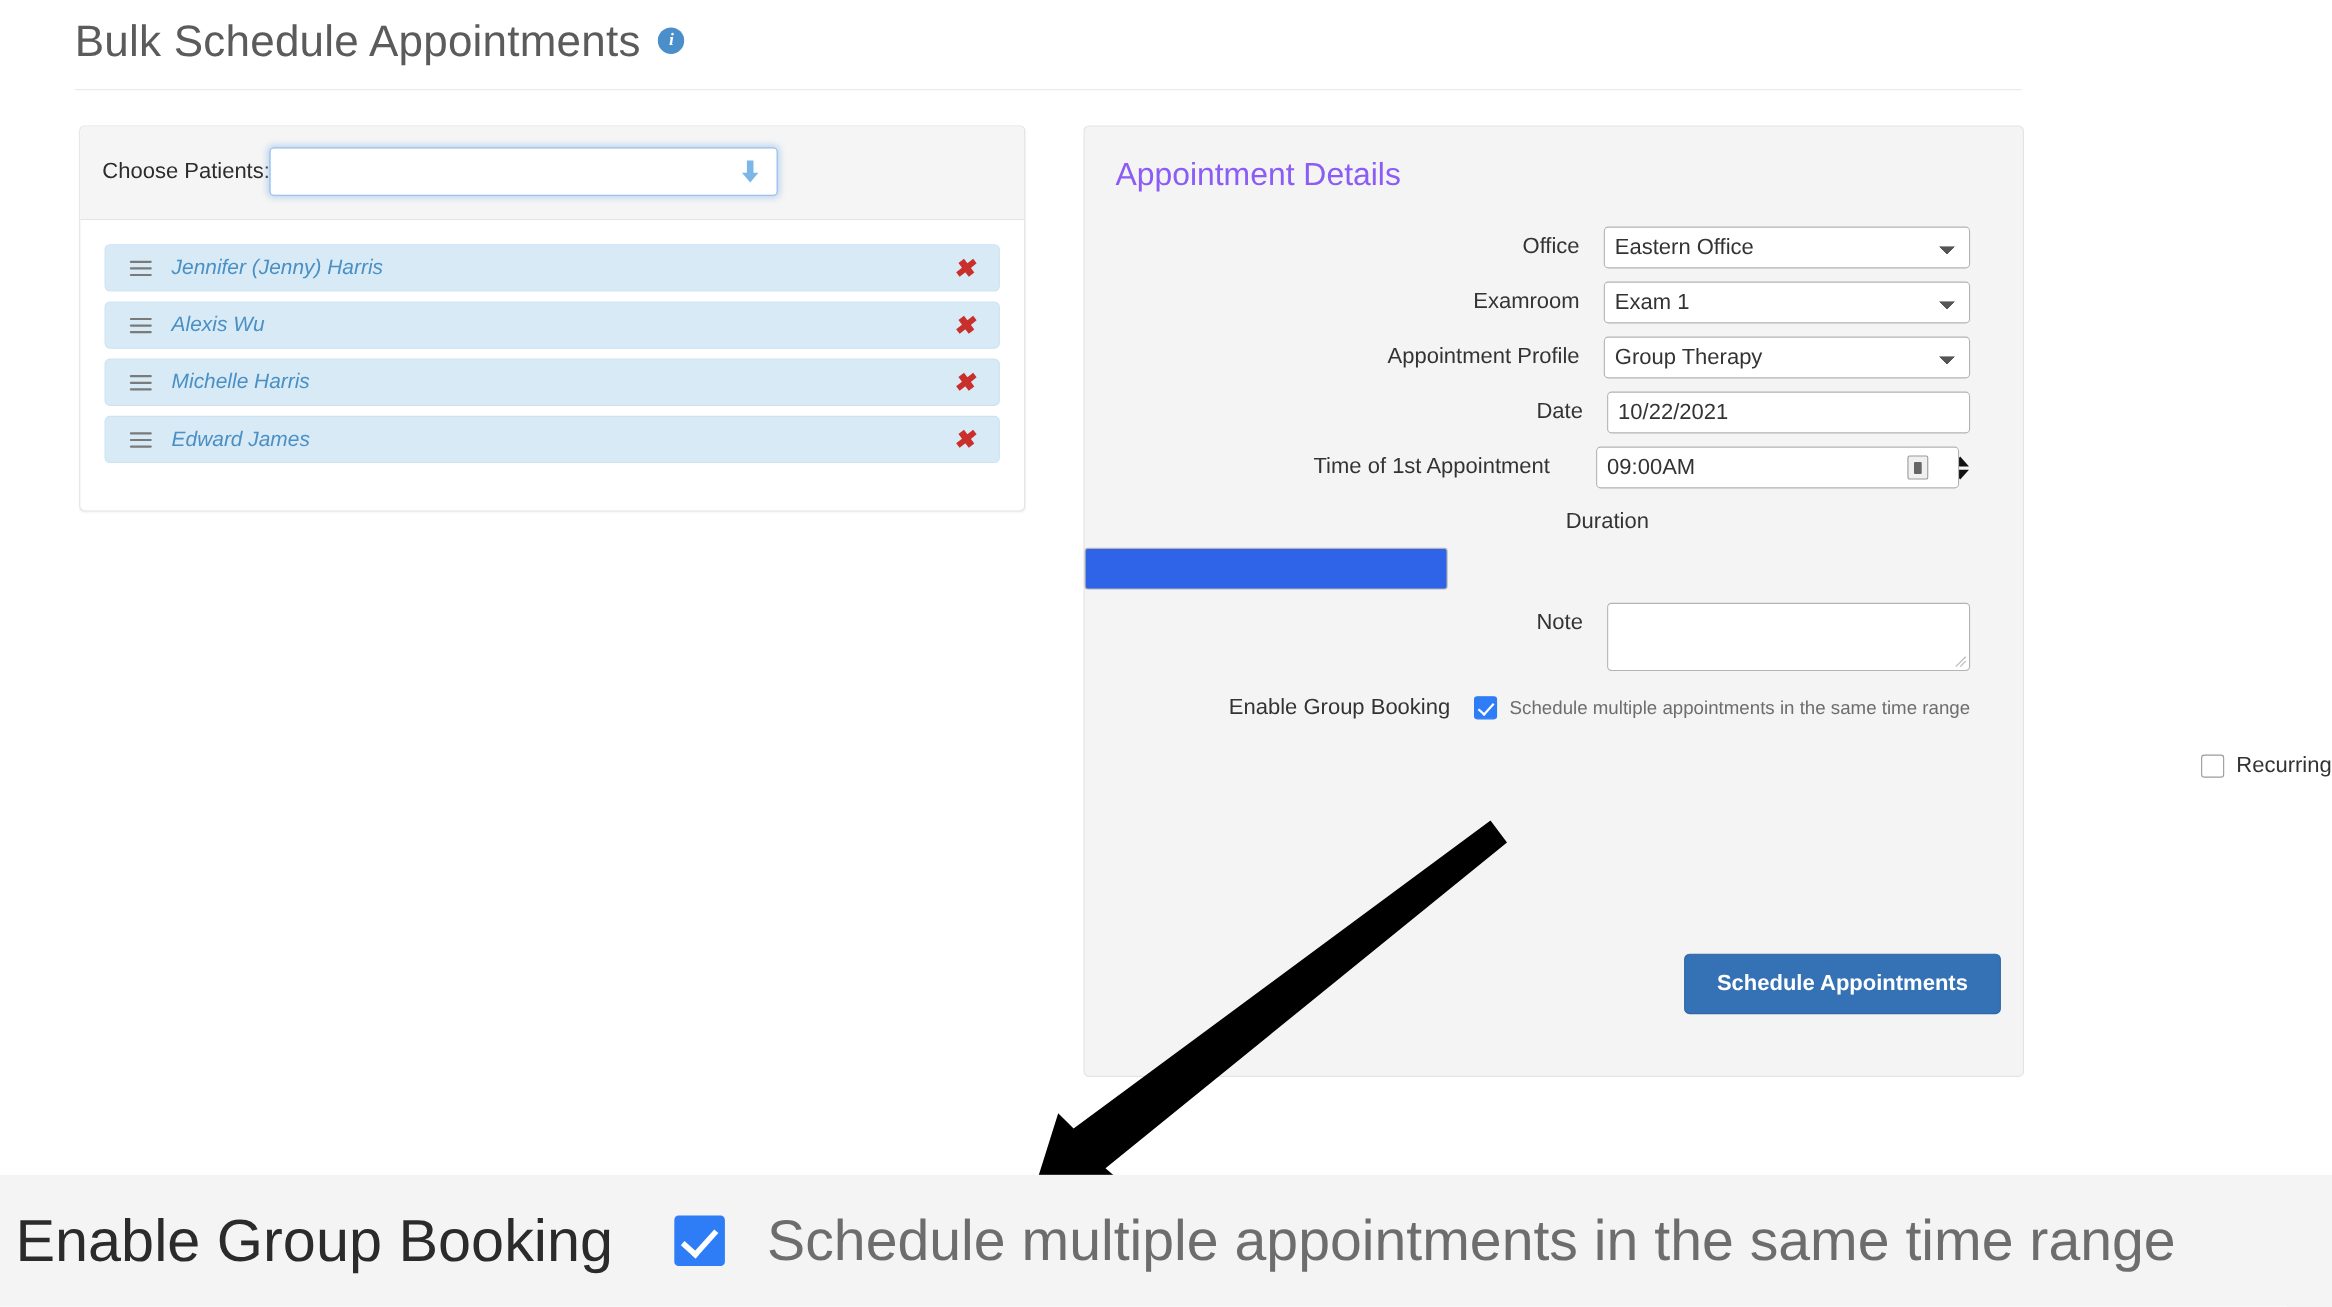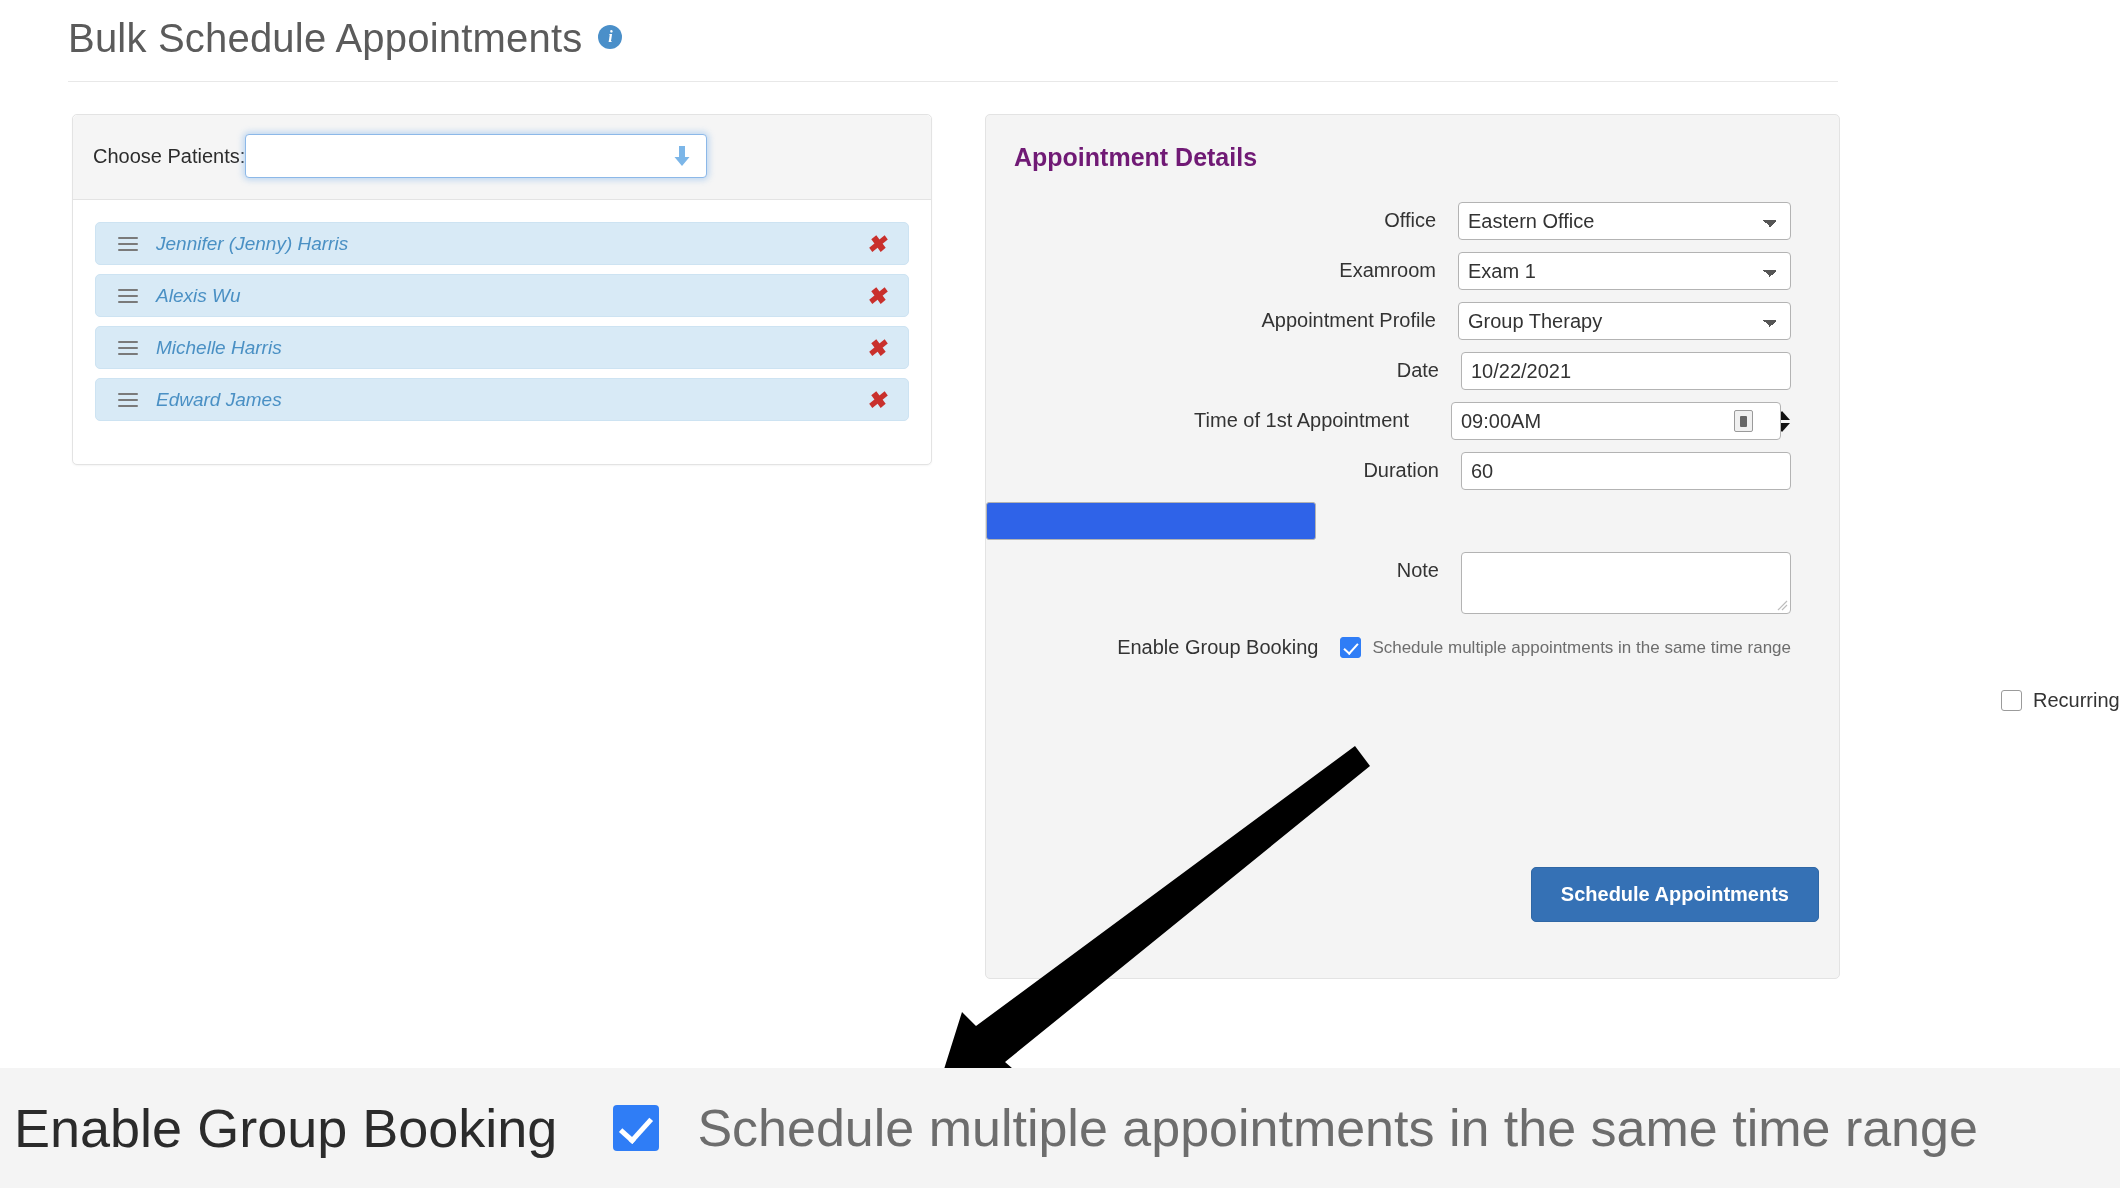--- a/index.html
+++ b/index.html
@@ -147,24 +147,24 @@
     position: absolute;
     left: 985px;
     top: 114px;
     width: 855px;
     height: 865px;
     background: #f4f4f4;
     border: 1px solid #e3e3e3;
     border-radius: 5px;
   }
   .details-title {
-    font-size: 25px;
-    color: #701a75;
+    font-size: 29px;
+    color: #8b5cf6;
     margin: 28px 0 0 28px;
-    font-weight: 700;
+    font-weight: 400;
   }
 
   .form-grid {
     margin-top: 30px;
     padding-right: 48px;
   }
   .form-row {
     display: flex;
     align-items: flex-start;
     margin-bottom: 12px;
@@ -521,23 +521,20 @@
           </div>
           <div class="spinner">
             <div class="up"></div>
             <div class="dn"></div>
           </div>
         </div>
       </div>
 
       <div class="form-row">
         <div class="form-label">Duration</div>
-        <div class="ctl">
-          <input class="field" type="text" value="60" style="">
-        </div>
       </div>
 
 
       <div class="form-row">
         <div class="ctl">
           <div class="color-swatch" style="background: rgb(47, 99, 232);"></div>
         </div>
       </div>
 
       <div class="form-row">

